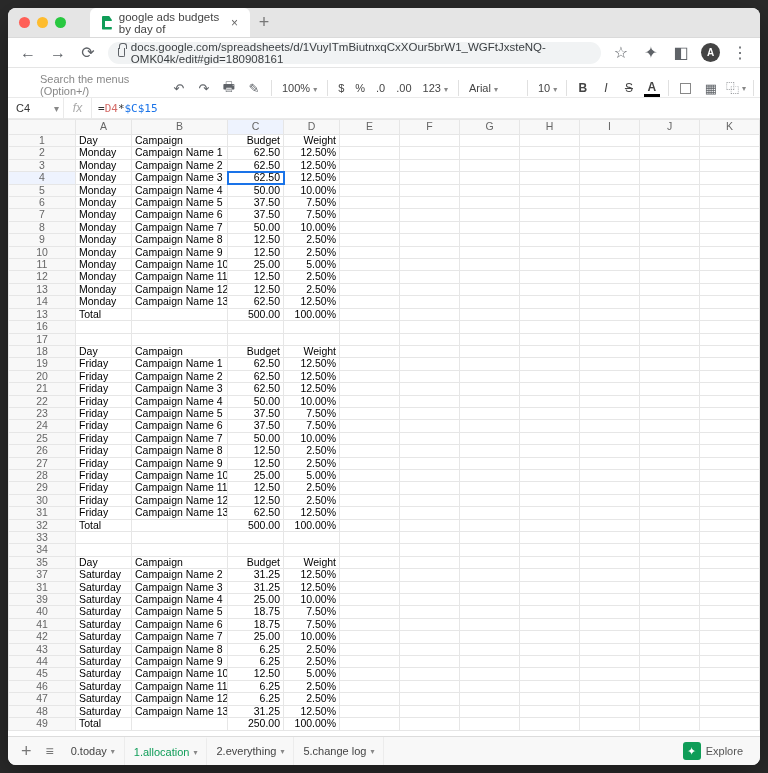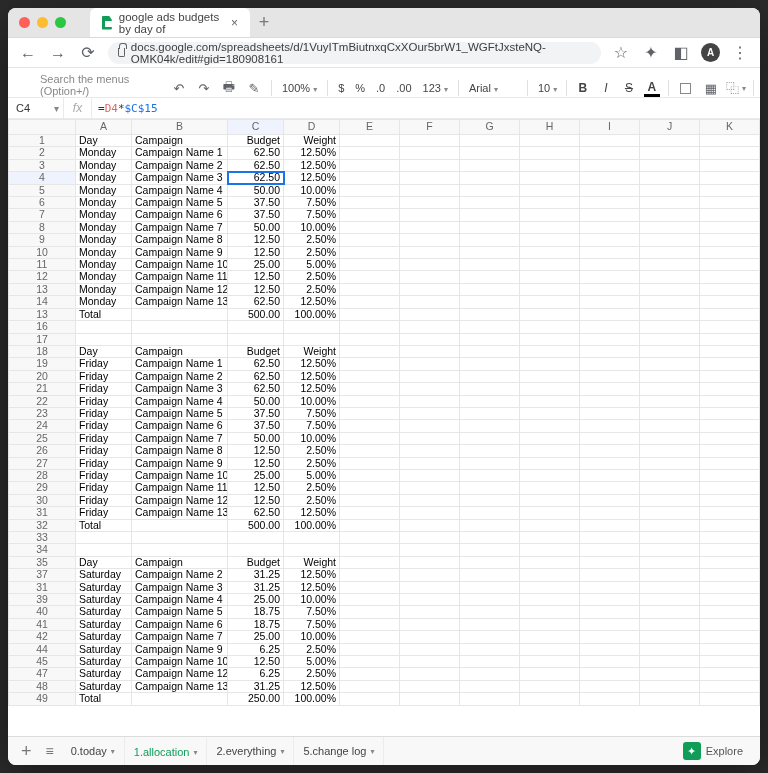--- a/index.html
+++ b/index.html
@@ -743,39 +743,67 @@
             <td class="col-D cell-num">10.00%</td>
             <td class="col-E"></td>
             <td class="col-F"></td>
             <td class="col-G"></td>
             <td class="col-H"></td>
             <td class="col-I"></td>
             <td class="col-J"></td>
             <td class="col-K"></td>
           </tr>
           <tr>
+            <td class="rowhead">43</td>
+            <td class="col-A">Saturday</td>
+            <td class="col-B">Campaign Name 8</td>
+            <td class="col-C cell-num">6.25</td>
+            <td class="col-D cell-num">2.50%</td>
+            <td class="col-E"></td>
+            <td class="col-F"></td>
+            <td class="col-G"></td>
+            <td class="col-H"></td>
+            <td class="col-I"></td>
+            <td class="col-J"></td>
+            <td class="col-K"></td>
+          </tr>
+          <tr>
             <td class="rowhead">44</td>
             <td class="col-A">Saturday</td>
             <td class="col-B">Campaign Name 9</td>
             <td class="col-C cell-num">6.25</td>
             <td class="col-D cell-num">2.50%</td>
             <td class="col-E"></td>
             <td class="col-F"></td>
             <td class="col-G"></td>
             <td class="col-H"></td>
             <td class="col-I"></td>
             <td class="col-J"></td>
             <td class="col-K"></td>
           </tr>
           <tr>
             <td class="rowhead">45</td>
             <td class="col-A">Saturday</td>
             <td class="col-B">Campaign Name 10</td>
             <td class="col-C cell-num">12.50</td>
             <td class="col-D cell-num">5.00%</td>
+            <td class="col-E"></td>
+            <td class="col-F"></td>
+            <td class="col-G"></td>
+            <td class="col-H"></td>
+            <td class="col-I"></td>
+            <td class="col-J"></td>
+            <td class="col-K"></td>
+          </tr>
+          <tr>
+            <td class="rowhead">46</td>
+            <td class="col-A">Saturday</td>
+            <td class="col-B">Campaign Name 11</td>
+            <td class="col-C cell-num">6.25</td>
+            <td class="col-D cell-num">2.50%</td>
             <td class="col-E"></td>
             <td class="col-F"></td>
             <td class="col-G"></td>
             <td class="col-H"></td>
             <td class="col-I"></td>
             <td class="col-J"></td>
             <td class="col-K"></td>
           </tr>
           <tr>
             <td class="rowhead">47</td>

